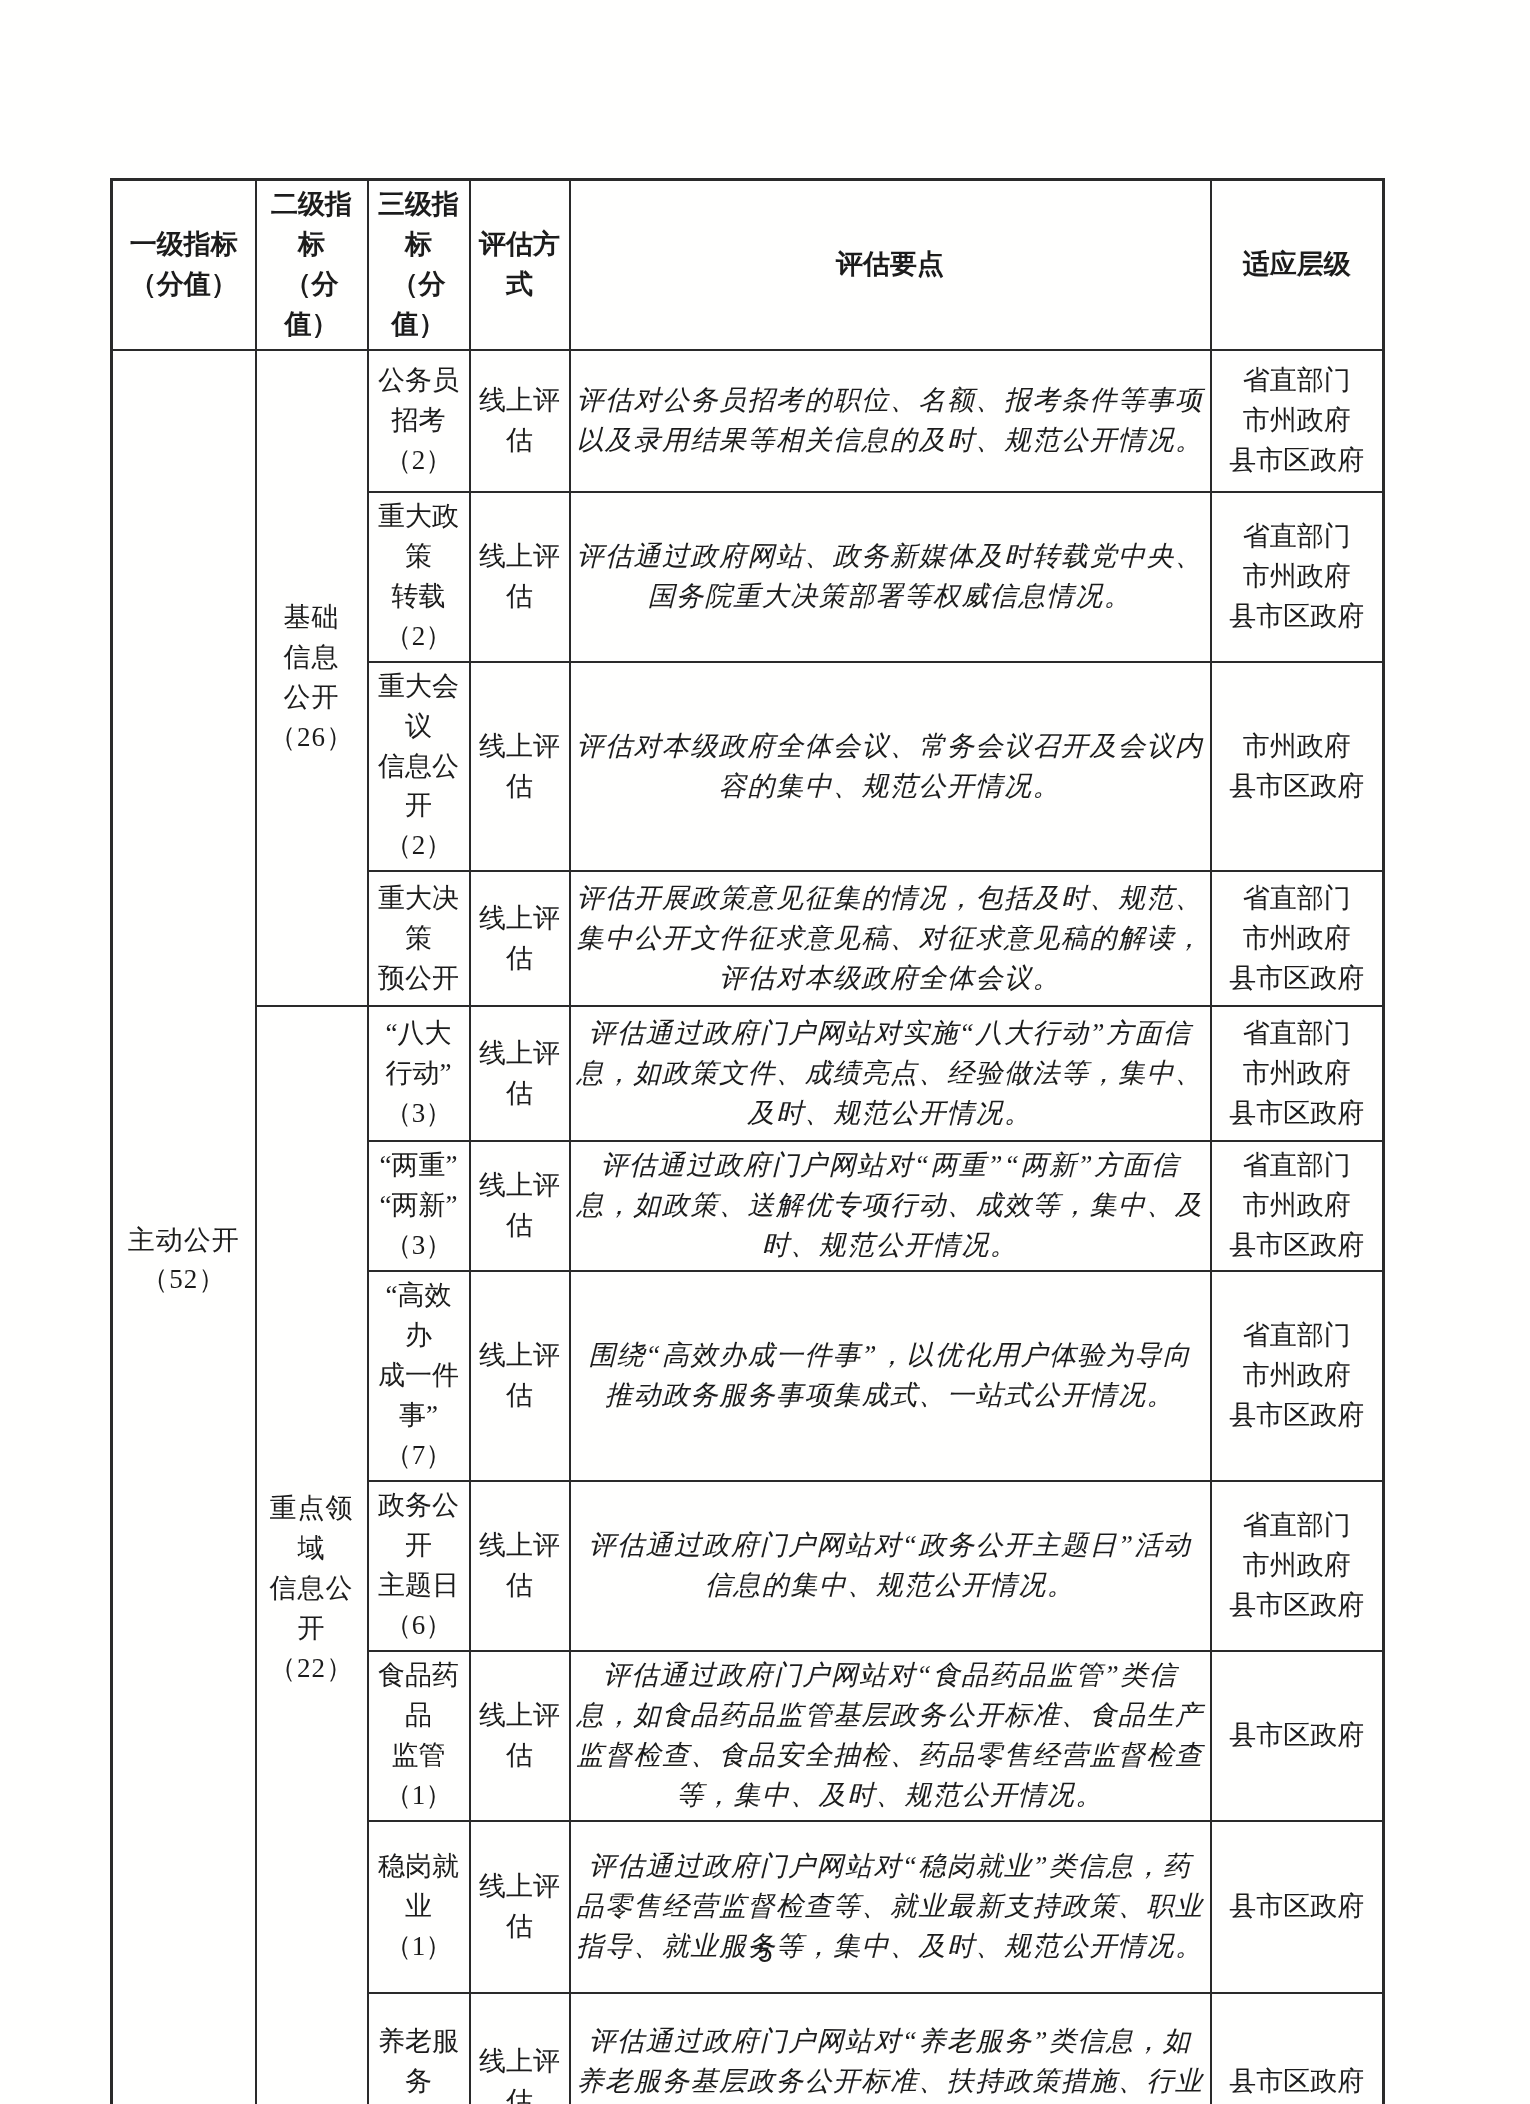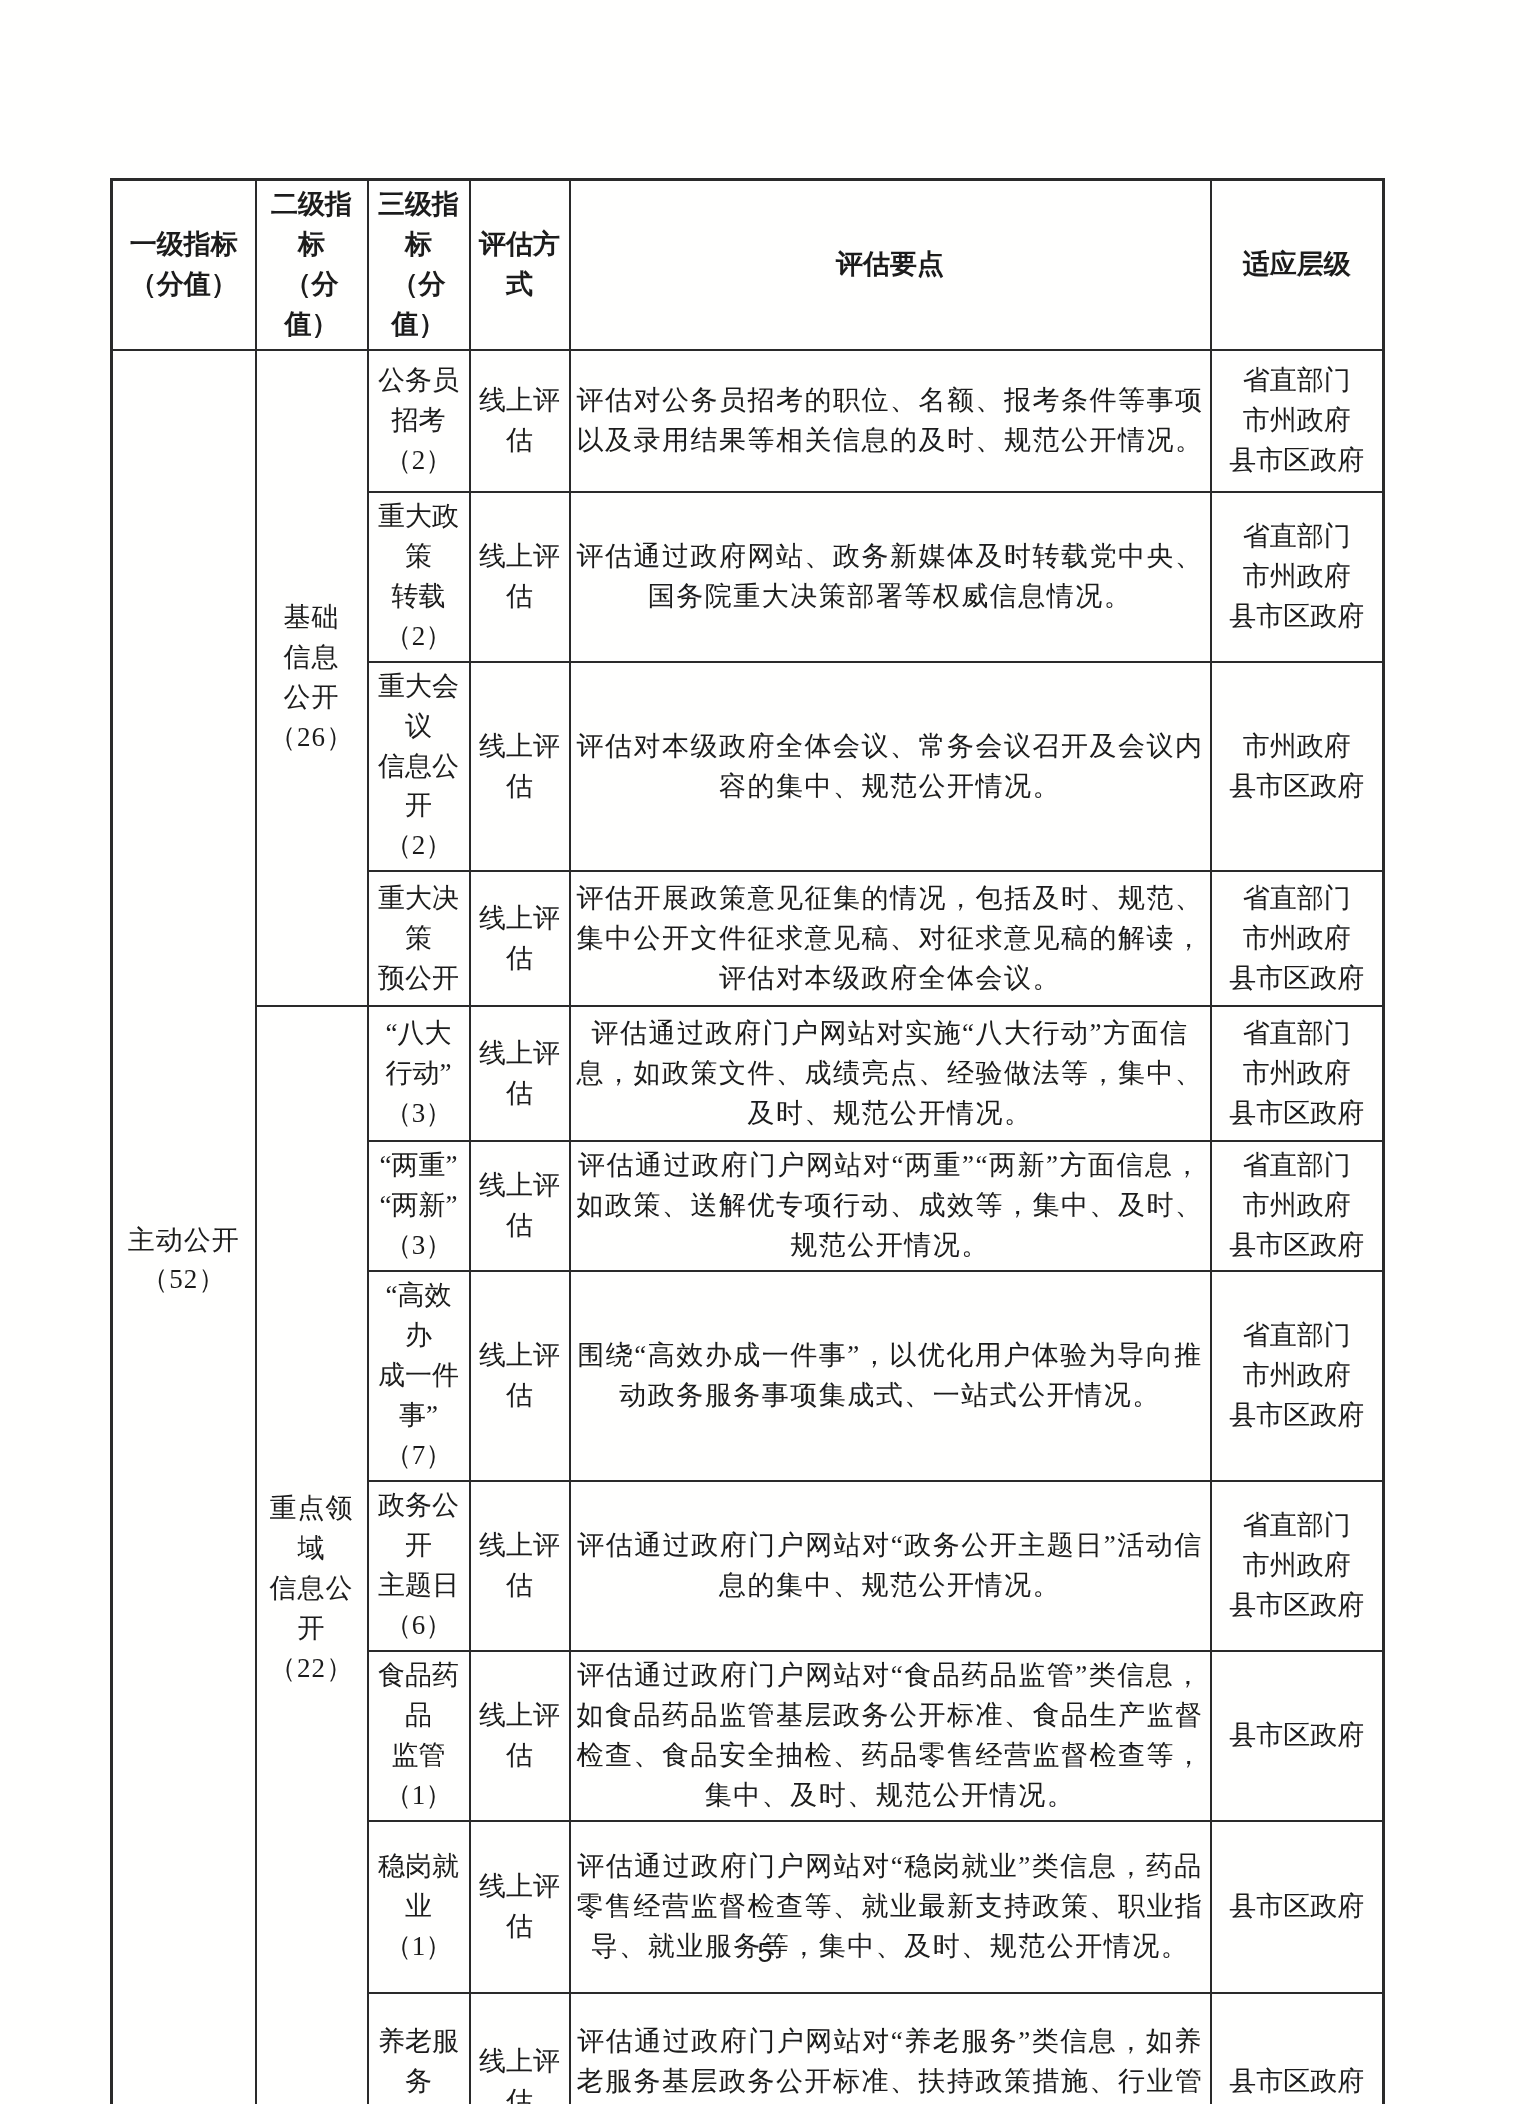--- a/index.html
+++ b/index.html
@@ -32,20 +32,21 @@
   table.eval th{
     font-family:"Liberation Sans","DejaVu Sans",sans-serif;
     font-weight:bold;
     font-size:27px;
   }
   td.c5{
     text-align:justify;
     text-justify:inter-ideograph;
     padding:8px 14px;
     letter-spacing:1.5px;
+    font-style:italic;
   }
   td.c1, td.c2{letter-spacing:1px;}
   .pagenum{
     position:absolute;
     top:1938px;left:0;width:1530px;
     text-align:center;
     font-size:27px;
     font-family:"Liberation Sans","DejaVu Sans",sans-serif;
   }
 </style>

